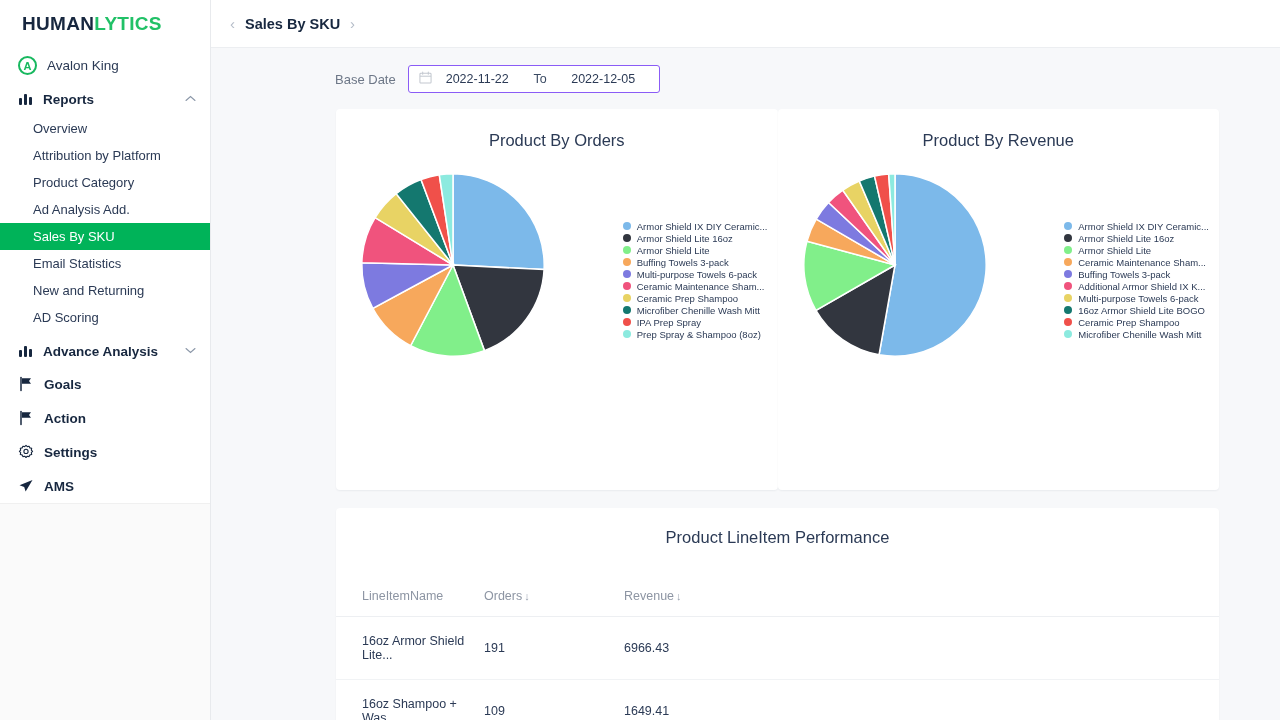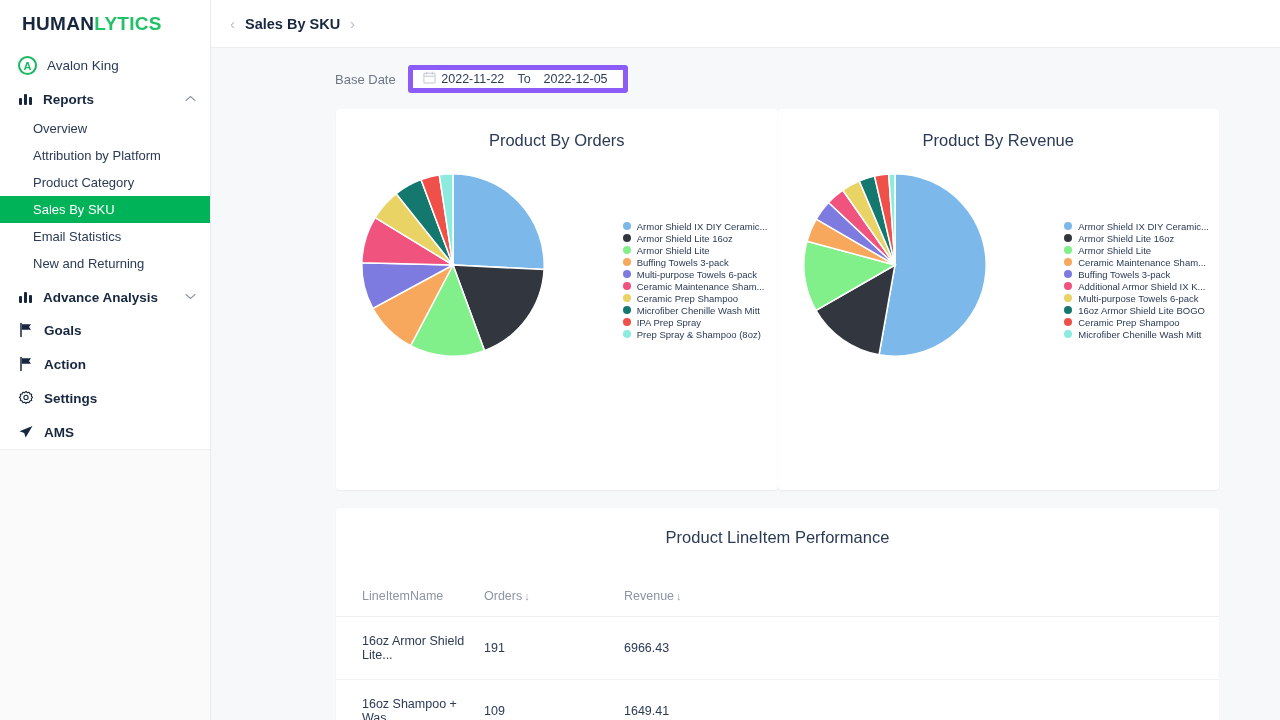--- a/index.html
+++ b/index.html
@@ -70,22 +70,22 @@
   .crumb-title { font-size: 14.5px; font-weight: 700; color: #17273f; }
 
   .content { flex: 1; overflow: hidden; padding: 0; }
 
   .filter-bar {
     display: flex; align-items: center; gap: 12px;
     padding: 17px 0 0 124px;
   }
   .filter-label { font-size: 13px; color: #6d7787; }
   .date-box {
-    width: 220px; height: 28px; background: #ffffff;
-    border: 5px solid #8b5cf6; border-radius: 3px;
+    width: 252px; height: 28px; background: #ffffff;
+    border: 1px solid #8b5cf6; border-radius: 3px;
     display: flex; align-items: center; gap: 0; padding: 0 10px;
     font-size: 12.5px; color: #2b3a55;
   }
   .cal-icon { width: 13px; height: 13px; flex: none; }
   .date-from { width: 104px; text-align: center; }
   .date-to { width: 40px; text-align: center; color: #3a4a63; }
   .date-end { width: 104px; text-align: center; }
 
   .cards-row { display: flex; padding: 16px 61px 0 125px; }
   .card {
@@ -161,28 +161,34 @@
     <div>
       <div class="nav-item">
           <span>Overview</span>
         </div>
       <div class="nav-item">
           <span>Attribution by Platform</span>
         </div>
       <div class="nav-item">
           <span>Product Category</span>
         </div>
+      <div class="nav-item">
+          <span>Ad Analysis Add.</span>
+        </div>
       <div class="nav-item active">
           <span>Sales By SKU</span>
         </div>
       <div class="nav-item">
           <span>Email Statistics</span>
         </div>
       <div class="nav-item">
           <span>New and Returning</span>
+        </div>
+      <div class="nav-item">
+          <span>AD Scoring</span>
         </div>
     </div>
 
     <div class="group-row" style="padding-top:12px;">
       <span>
         <svg class="sb-icon" viewBox="0 0 16 16">
             <rect x="1" y="7" width="3" height="7" rx="1" fill="#17273f"></rect>
             <rect x="6" y="3" width="3" height="11" rx="1" fill="#17273f"></rect>
             <rect x="11" y="6" width="3" height="8" rx="1" fill="#17273f"></rect>
           </svg>

